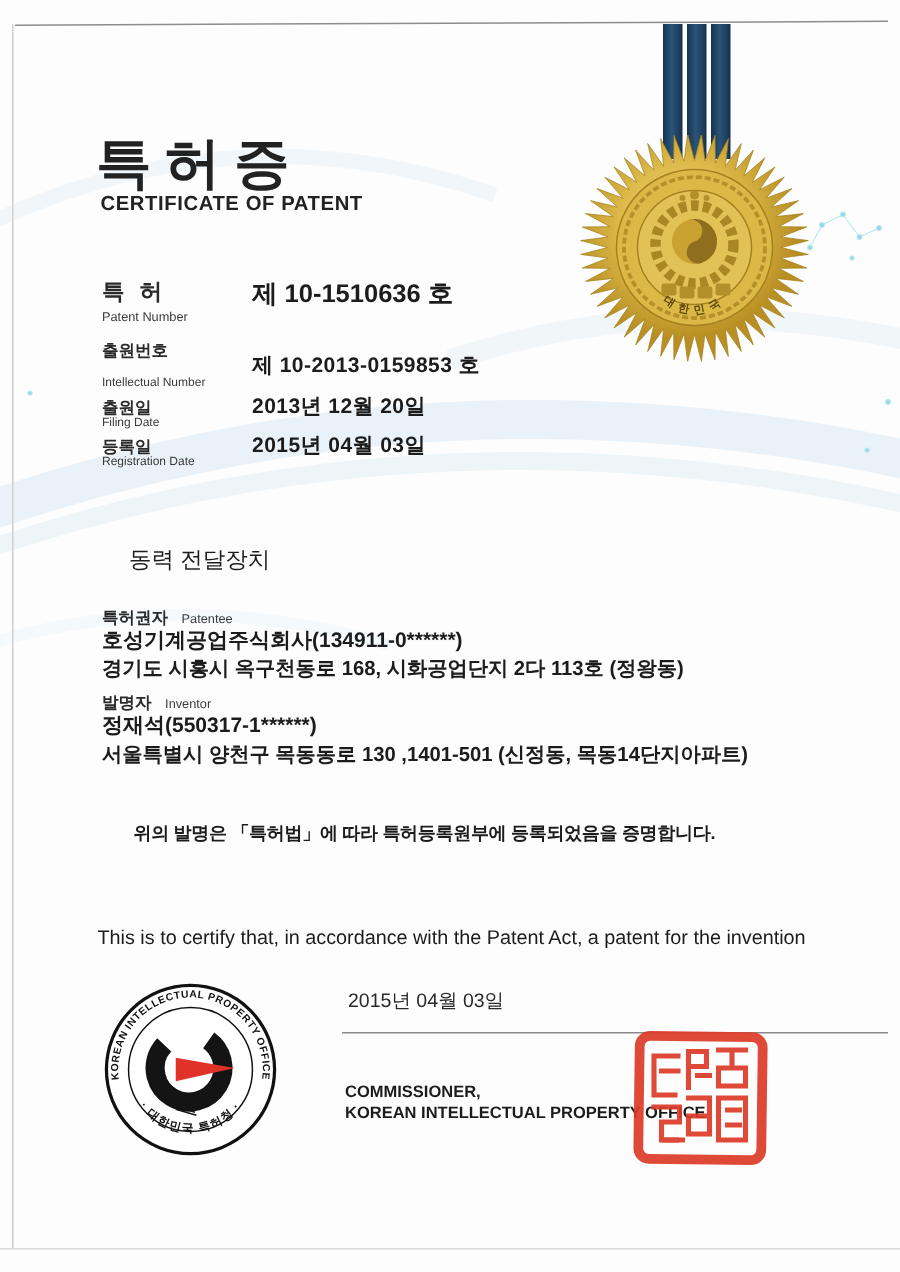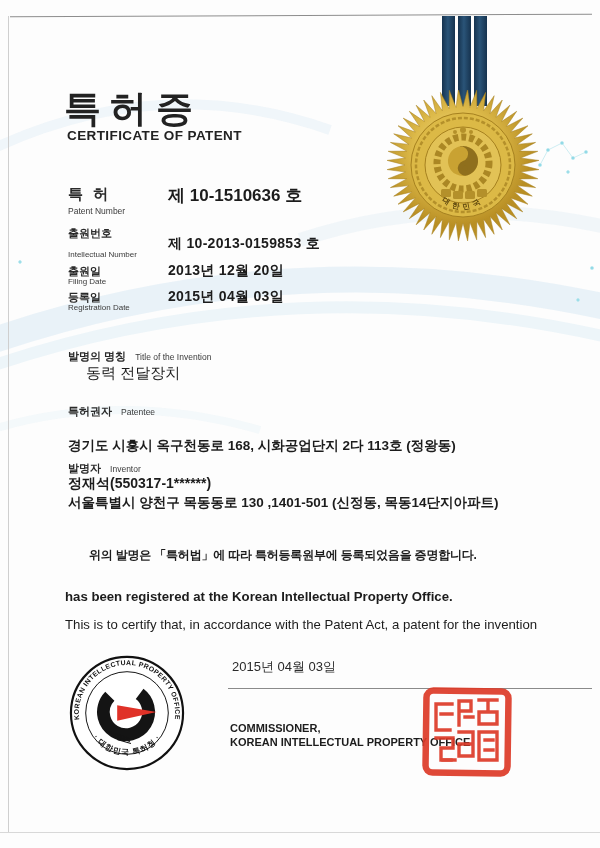--- a/index.html
+++ b/index.html
@@ -150,42 +150,38 @@
   <div class="abs app-value row-value">제 10-2013-0159853 호</div>
 
   <div class="abs fil-label row-label lbl-ko">출원일</div>
   <div class="abs fil-label-en row-label-en">Filing Date</div>
   <div class="abs fil-value row-value">2013년  12월  20일</div>
 
   <div class="abs reg-label row-label lbl-ko">등록일</div>
   <div class="abs reg-label-en row-label-en">Registration Date</div>
   <div class="abs reg-value row-value">2015년  04월  03일</div>
 
-  <div class="abs inv-label">
-    <span class="lbl-ko">발명의 명칭</span>
-    <span class="lbl-en" style="margin-left:6px;">Title of the Invention</span>
-  </div>
   <div class="abs inv-title">동력 전달장치</div>
 
   <div class="abs pat-label">
     <span class="lbl-ko">특허권자</span>
     <span class="lbl-en" style="margin-left:6px;">Patentee</span>
   </div>
+  <div class="abs pat-name">호성기계공업주식회사(134911-0******)</div>
   <div class="abs pat-addr">경기도 시흥시 옥구천동로 168, 시화공업단지 2다 113호 (정왕동)</div>
 
   <div class="abs invt-label">
     <span class="lbl-ko">발명자</span>
     <span class="lbl-en" style="margin-left:6px;">Inventor</span>
   </div>
   <div class="abs invt-name">정재석(550317-1******)</div>
   <div class="abs invt-addr">서울특별시 양천구 목동동로 130 ,1401-501 (신정동, 목동14단지아파트)</div>
 
   <div class="abs cert-ko">위의 발명은 「특허법」에 따라 특허등록원부에 등록되었음을 증명합니다.</div>
   <div class="abs cert-en1">This is to certify that, in accordance with the Patent Act, a patent for the invention</div>
-  <div class="abs cert-en2">has been registered at the Korean Intellectual Property Office.</div>
 
   <div class="abs issue-date">2015년 04월 03일</div>
   <div class="sig-rule"></div>
   <div class="abs signer-en1">COMMISSIONER,</div>
   <div class="abs signer-en2">KOREAN INTELLECTUAL PROPERTY OFFICE</div>
 
   <svg class="kipo-logo" viewBox="0 0 120 120">
     <defs>
       <path id="arcTop" d="M 12,70 A 49,49 0 1 1 108,70" fill="none"></path>
       <path id="arcBottom" d="M 21,76 A 42,42 0 0 0 99,76" fill="none"></path>

